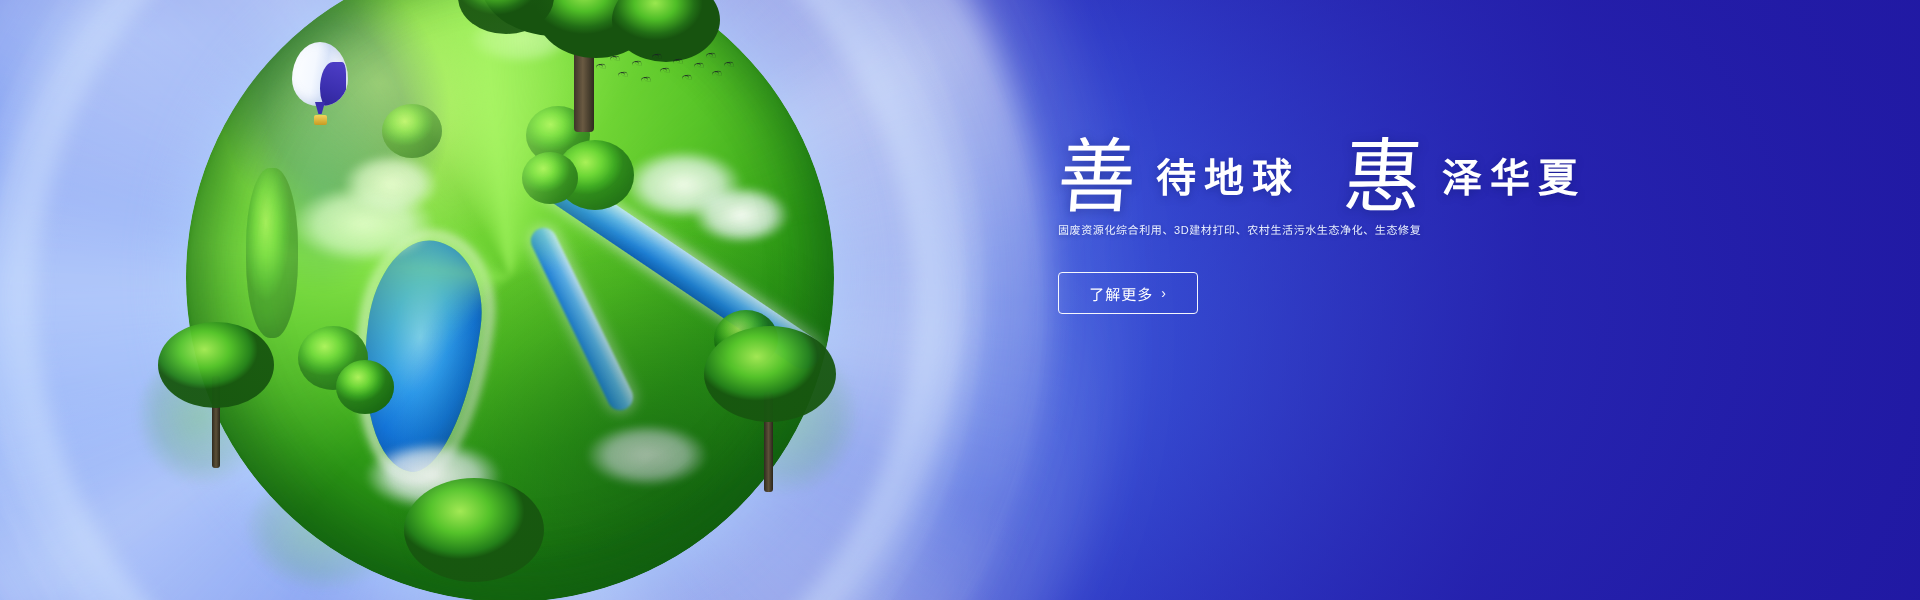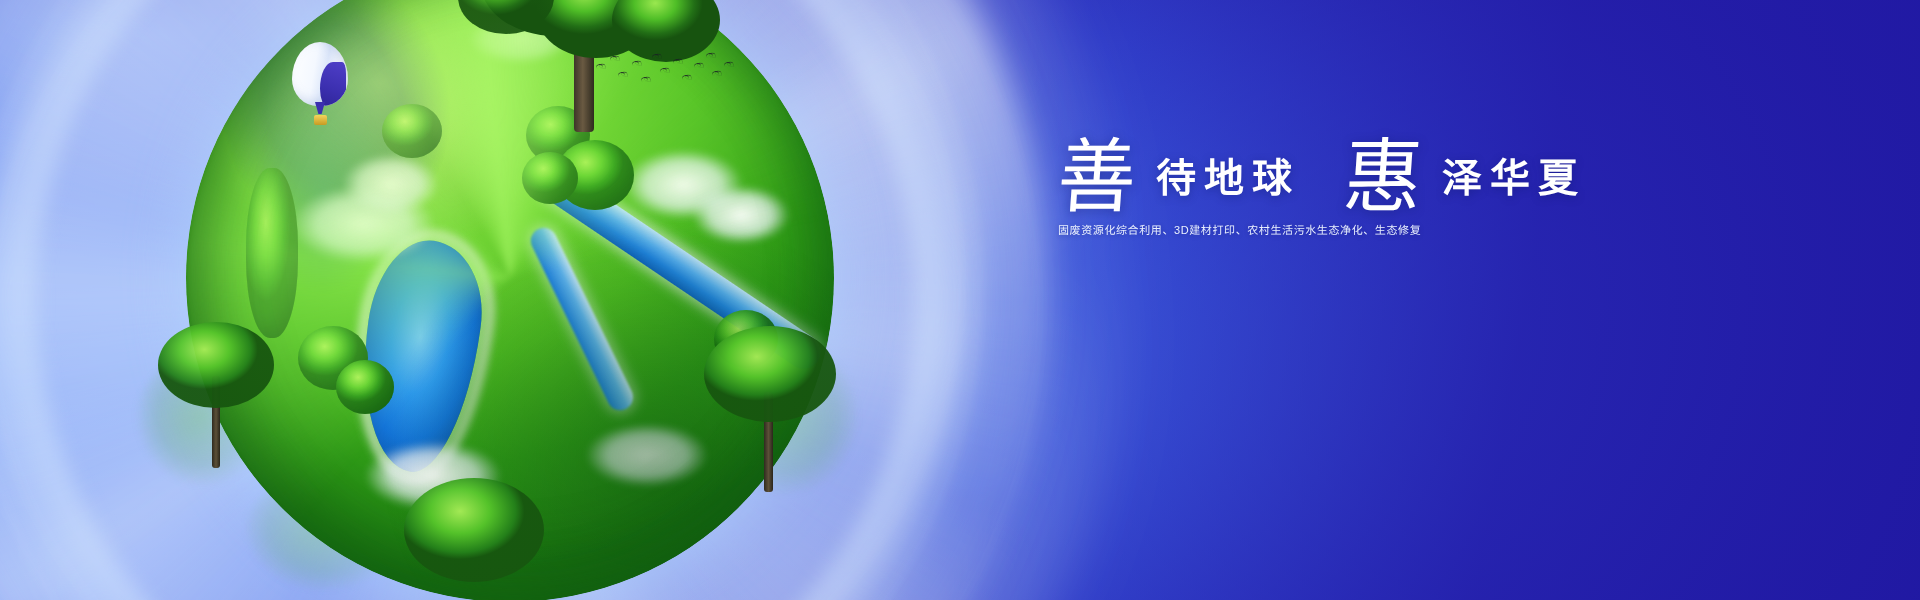--- a/index.html
+++ b/index.html
@@ -479,16 +479,20 @@
       </span>
       <span class="hl-group">
         <span class="hl-big">惠</span>
         <span class="hl-small">泽华夏</span>
       </span>
     </div>
 
 
     <p class="tagline">固废资源化综合利用、3D建材打印、农村生活污水生态净化、生态修复</p>
 
+    <button class="cta">
+      <span>了解更多</span>
+      <span class="chev">›</span>
+    </button>
 
   </div>
 
 </div>
 
 </body></html>

